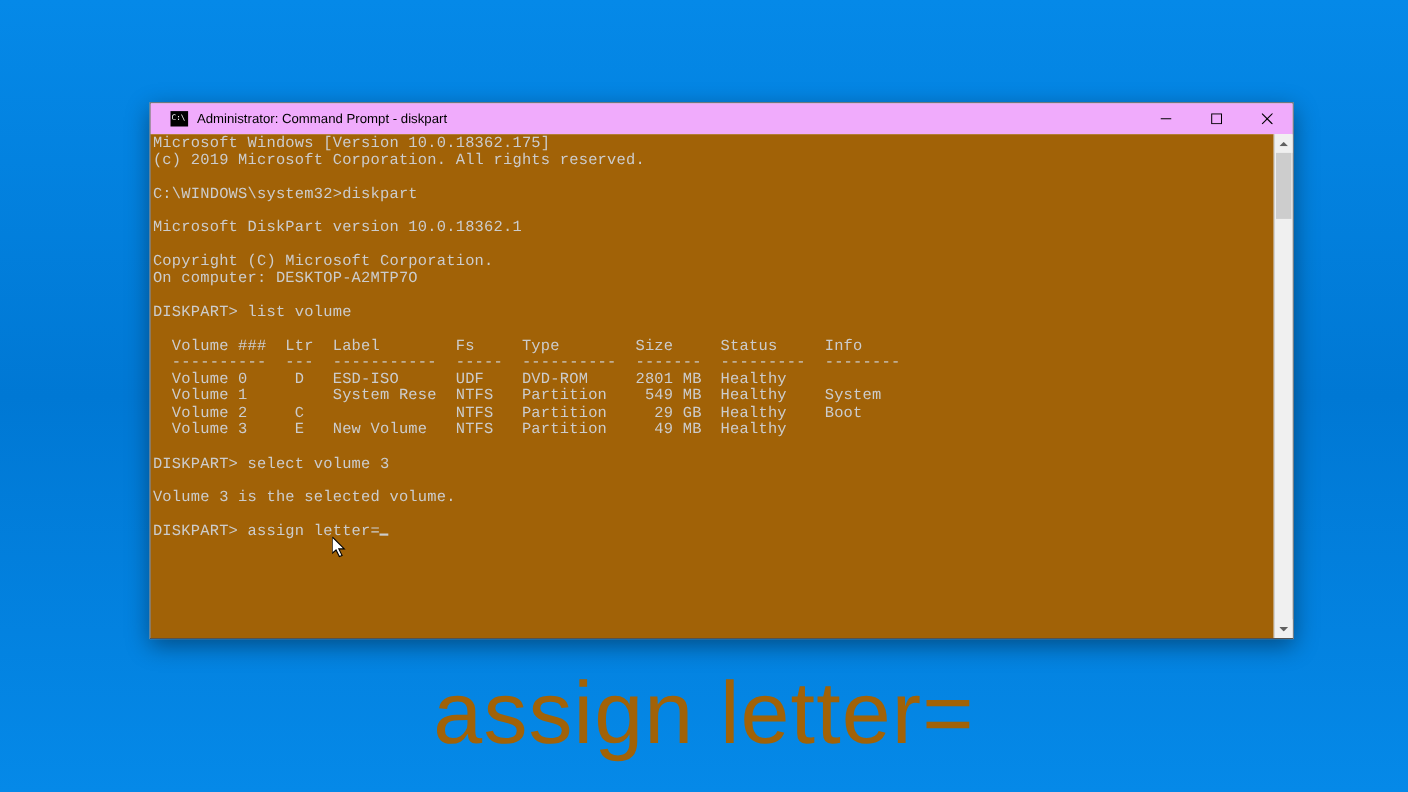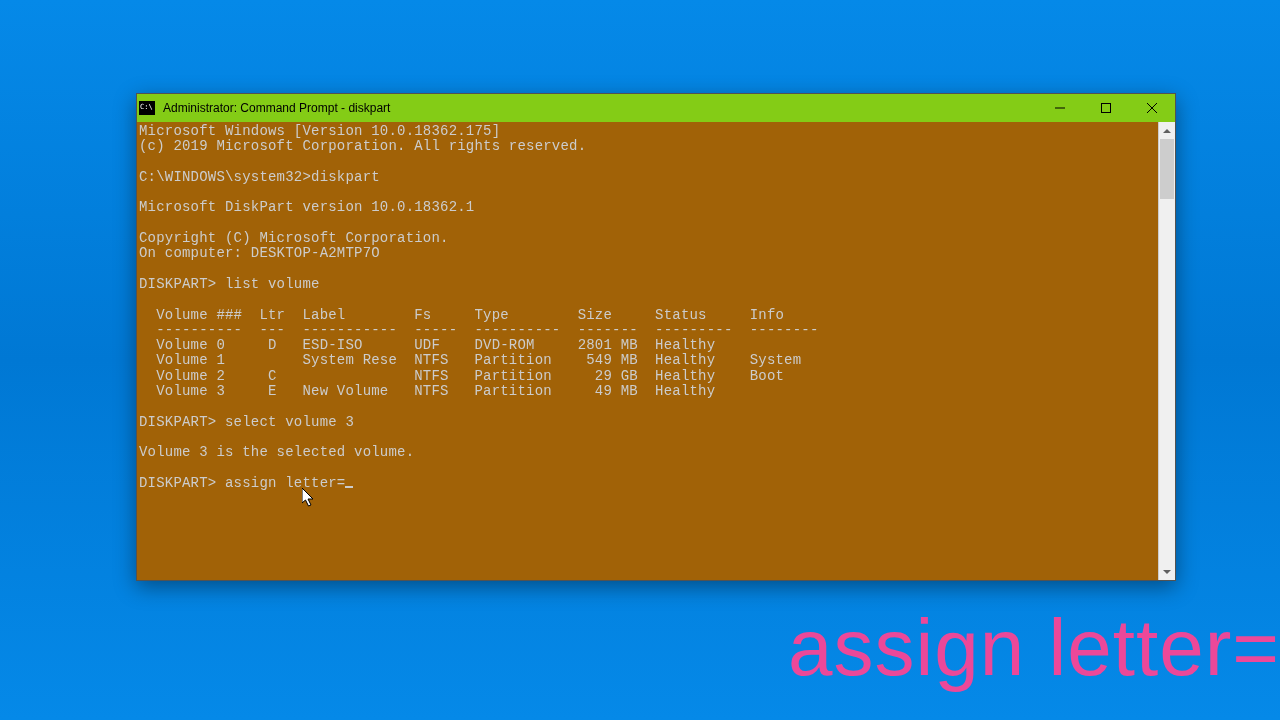--- a/index.html
+++ b/index.html
@@ -16,25 +16,25 @@
       left: 136px;
       top: 93px;
       width: 1040px;
       height: 488px;
       background: #fff;
       border: 1px solid #525252;
       box-shadow: 0 6px 20px rgba(0,0,0,0.4);
     }
     .titlebar {
       height: 28px;
-      background: #84cc16;
+      background: #f0abfc;
       display: flex;
       align-items: center;
       justify-content: space-between;
-      padding-left: 2px;
+      padding-left: 18px;
       border-bottom: 0;
     }
     .title-left { display: flex; align-items: center; gap: 6px; }
     .app-icon {
       width: 16px; height: 14px;
       background: #000;
       position: relative;
       display: inline-block;
     }
     .app-icon::before {
@@ -97,22 +97,22 @@
     }
     .mouse-pointer {
       position: absolute;
       left: 302px; top: 488px;
       pointer-events: none;
     }
     .caption {
       position: absolute;
       left: 0; right: 0;
       top: 602px;
-      text-align: right;
-      color: #ec4899;
+      text-align: center;
+      color: #a16207;
       font-size: 80px;
       font-weight: 300;
       font-family: Arial, "Segoe UI", sans-serif;
       letter-spacing: 1px;
     }
   </style>
 </head>
 <body>
 
 <div class="window">

